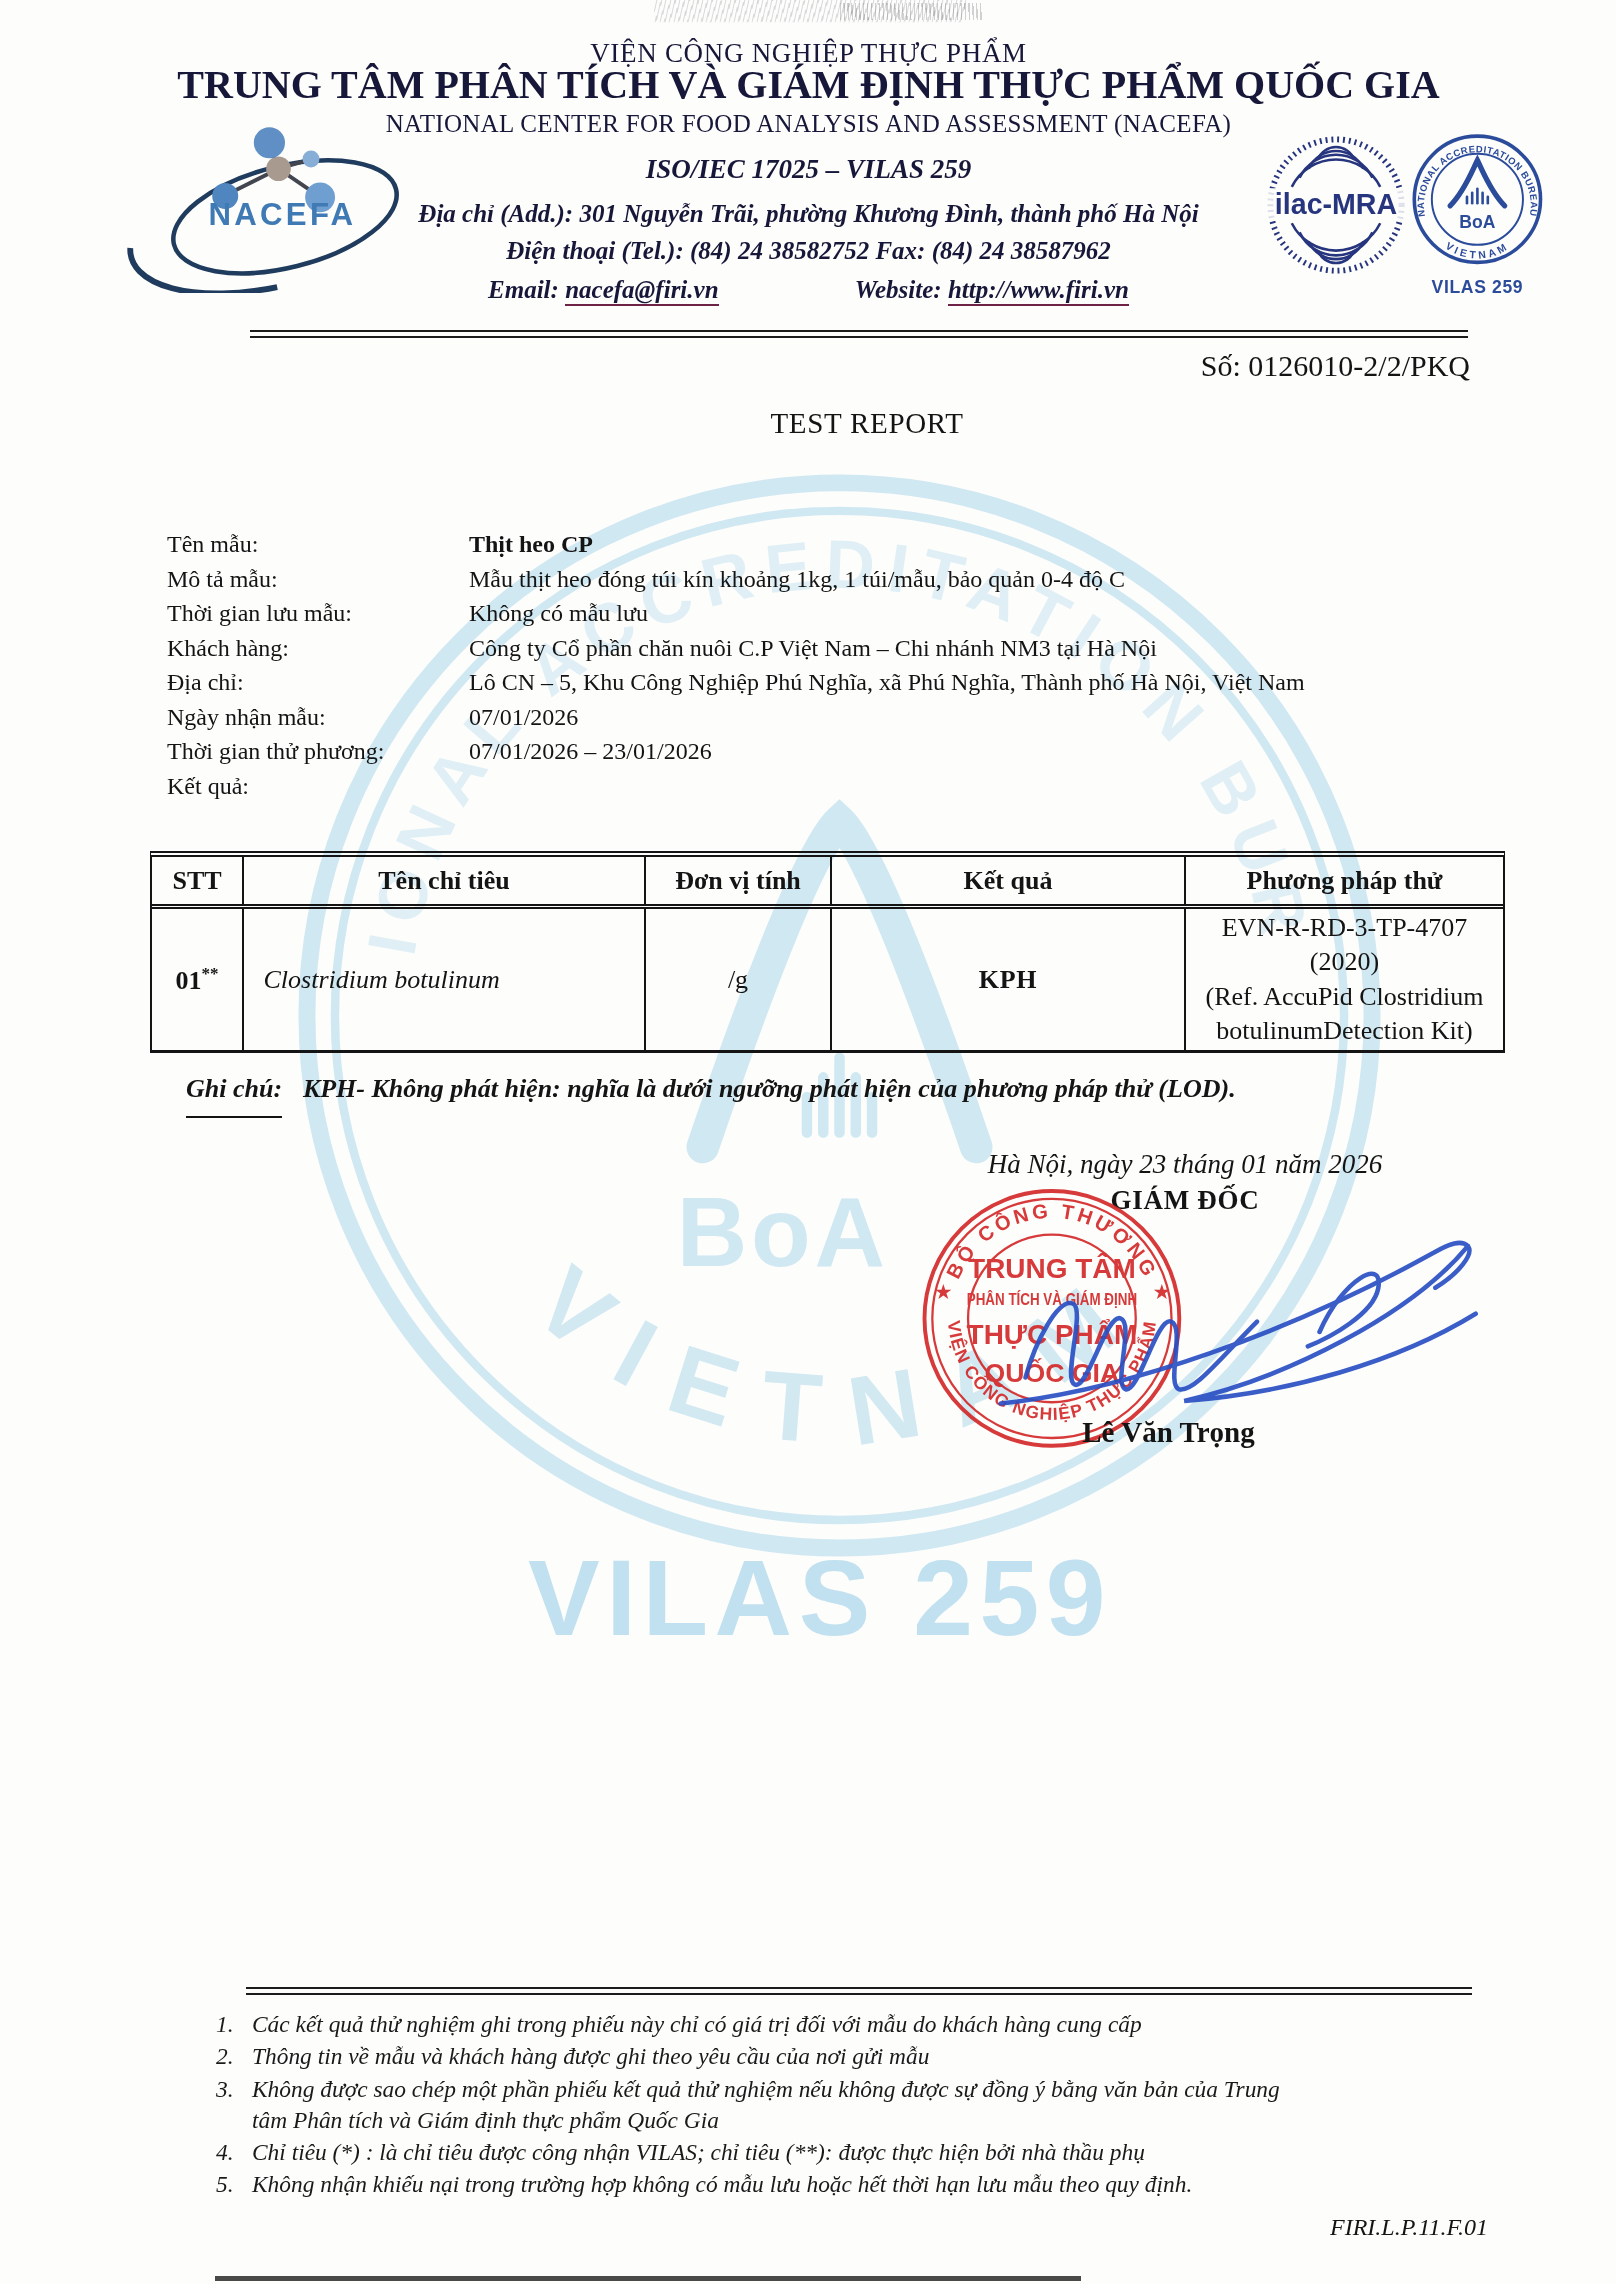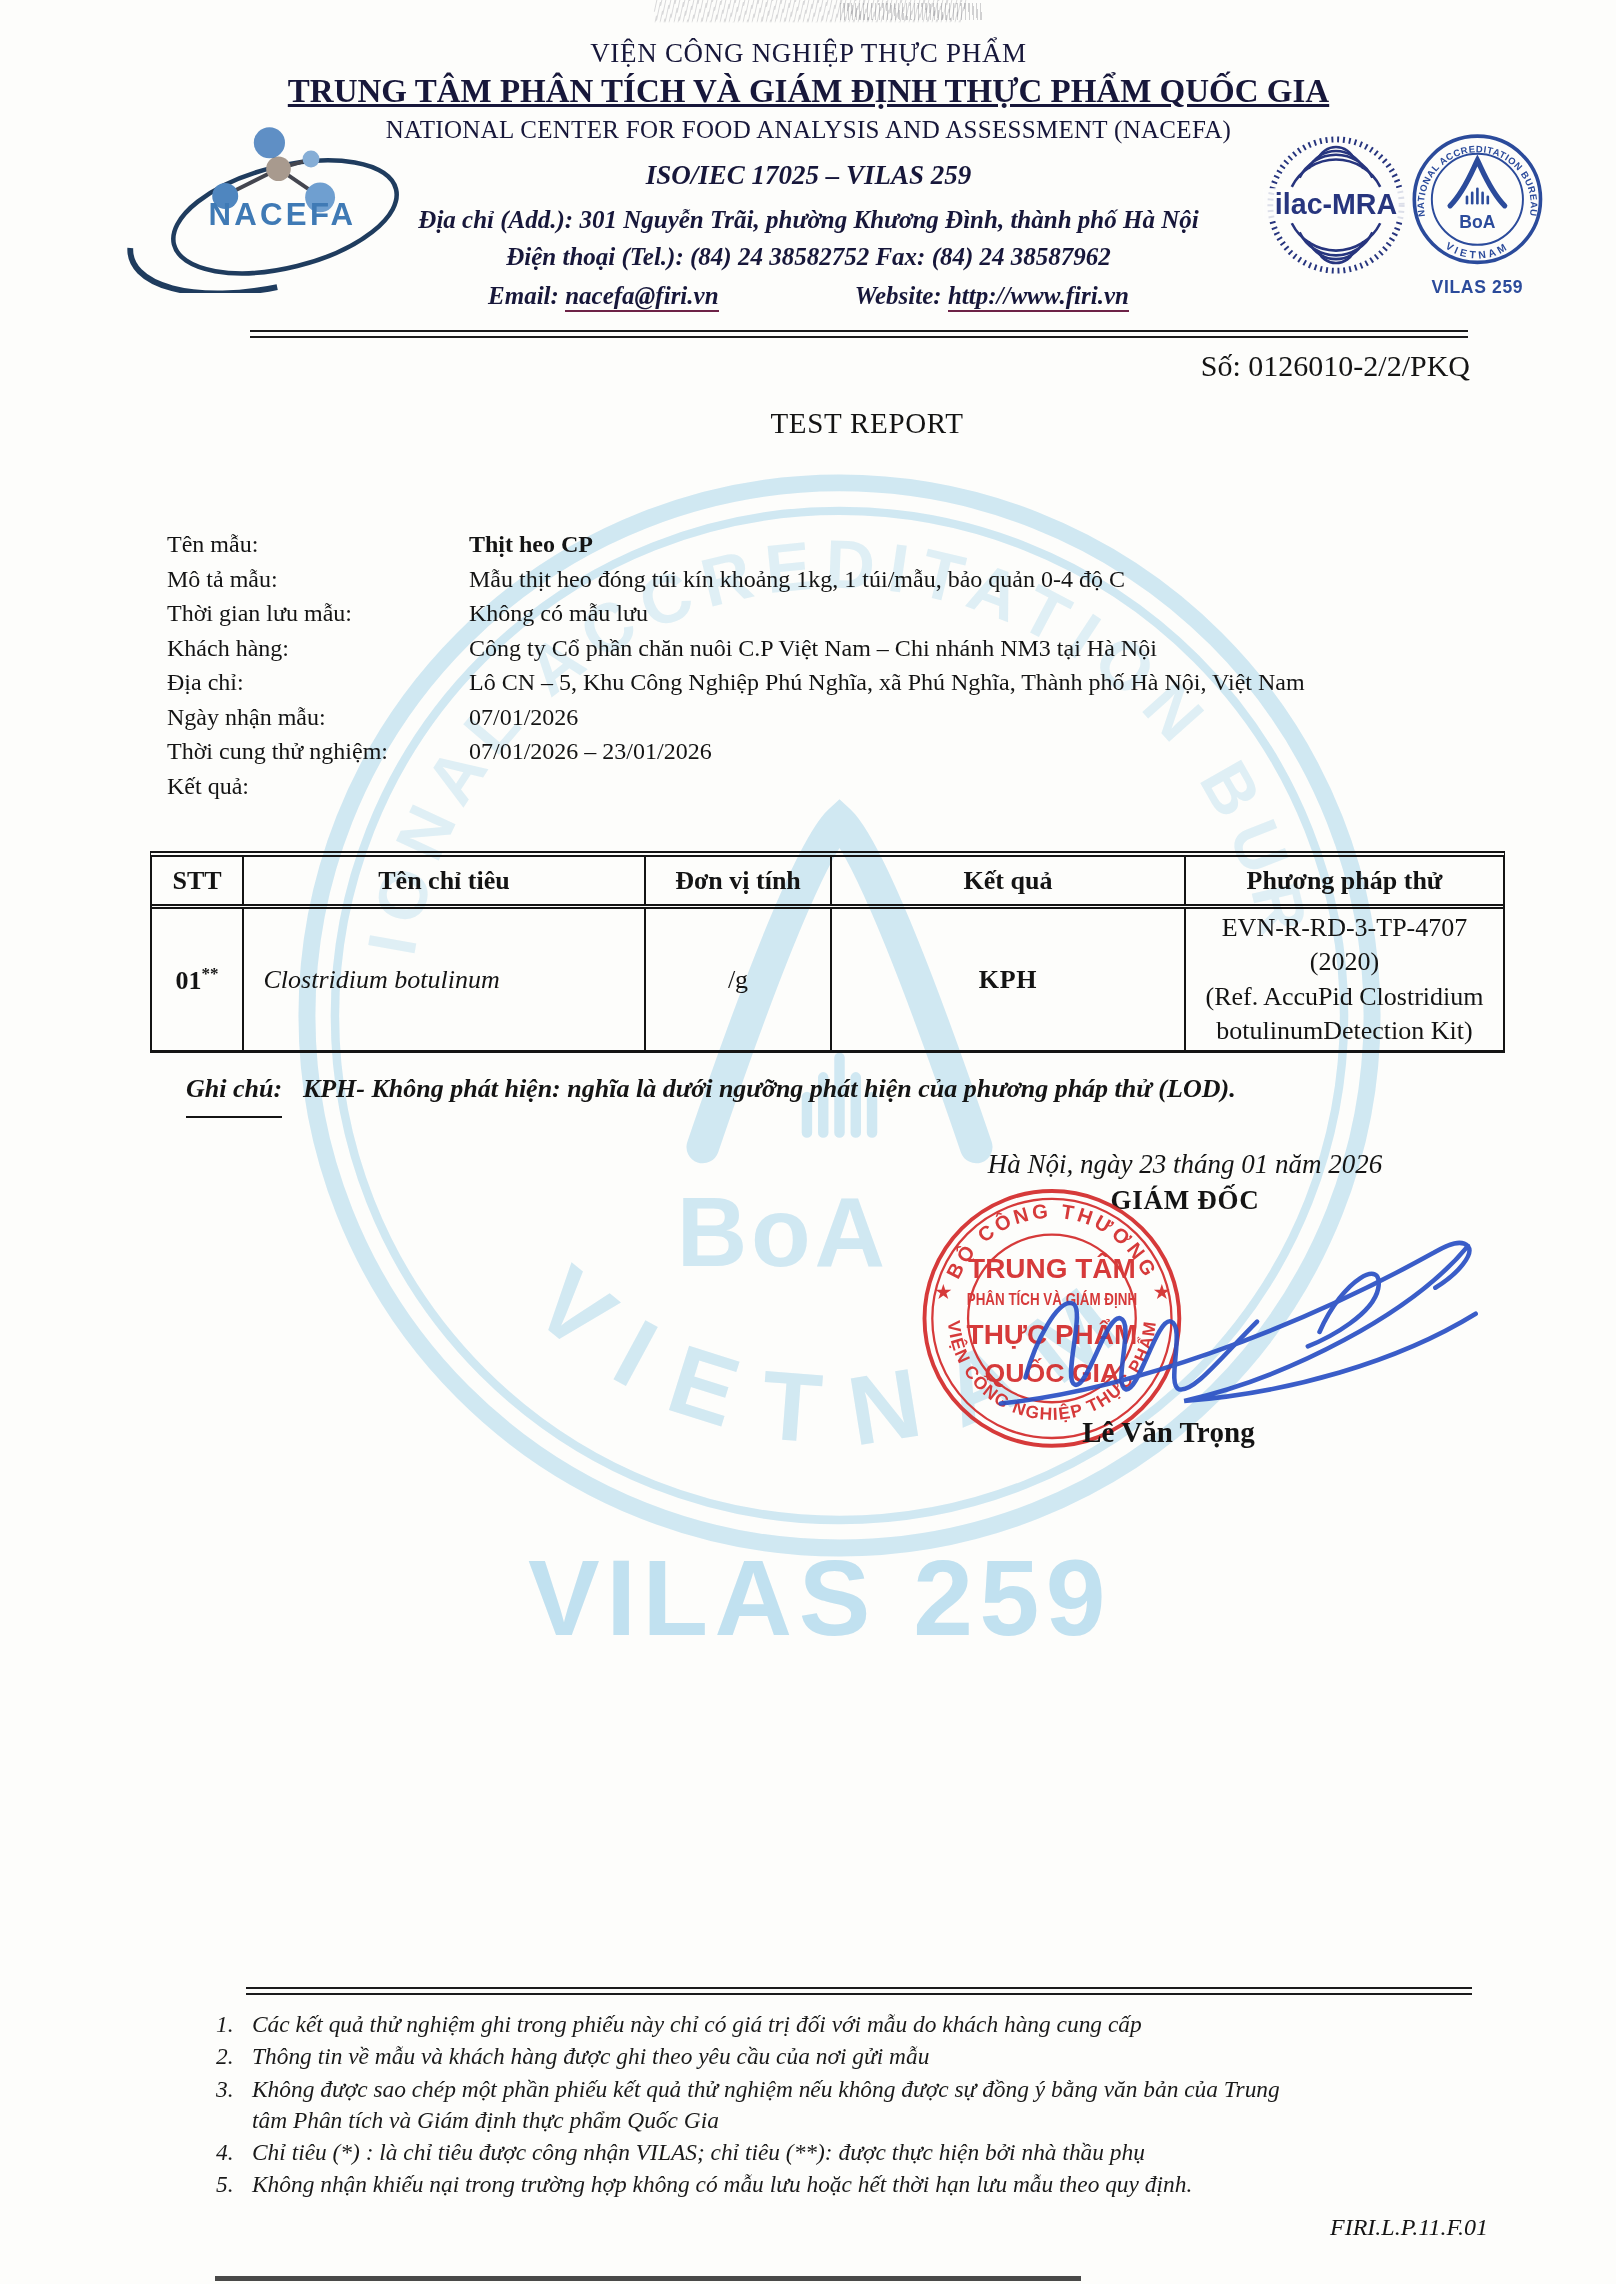--- a/index.html
+++ b/index.html
@@ -23,21 +23,21 @@
   }
   .bottom-strip{left:215px; top:2276px; width:866px; height:4.6px; background:#1b1b1b; opacity:.8;}
 
   
   .wm{left:247px; top:423px; width:1185px; height:1237px;}
   .wm text{font-family:"Liberation Sans","DejaVu Sans",sans-serif;}
 
   
   .org{left:0; top:38px; width:1617px; text-align:center; color:#17173a;}
   .org .l1{font-size:27px; letter-spacing:0.7px; line-height:30px; margin:0;}
-  .org .l2{font-size:33px; font-weight:bold; line-height:34px; margin:6px 0 0;text-decoration:underline;}
+  .org .l2{font-size:40px; font-weight:bold; line-height:34px; margin:0 0 0;}
   .org .l3{font-size:25px; line-height:27px; margin:7.8px 0 0; letter-spacing:0.3px;}
   .org .l4{font-size:27px; font-weight:bold; font-style:italic; margin:17px 0 0;}
   .org .l5{font-size:25px; font-weight:bold; font-style:italic; margin:15.6px 0 0;}
   .org .l6{font-size:25px; font-weight:bold; font-style:italic; margin:9px 0 11px;}
   .org .l7{font-size:25px; font-weight:bold; font-style:italic; margin:7.8px 0 0;}
   .org .l7 .gap{display:inline-block; width:124px;}
   .ulink{border-bottom:2px solid #6d2246; padding-bottom:0.7px;}
 
   .logo-nacefa{left:116px; top:127px; width:286px; height:166px;}
   .logo-ilac{left:1258px; top:132px; width:156px; height:150px;}
@@ -237,21 +237,21 @@
     </div>
     <div class="info-row">
       <span class="lbl">Địa chỉ:</span>
       <span class="val">Lô CN – 5, Khu Công Nghiệp Phú Nghĩa, xã Phú Nghĩa, Thành phố Hà Nội, Việt Nam</span>
     </div>
     <div class="info-row">
       <span class="lbl">Ngày nhận mẫu:</span>
       <span class="val">07/01/2026</span>
     </div>
     <div class="info-row">
-      <span class="lbl">Thời cung thử nghiệm:</span>
+      <span class="lbl">Thời gian thử phương:</span>
       <span class="val">07/01/2026 – 23/01/2026</span>
     </div>
     <div class="info-row">
       <span class="lbl">Kết quả:</span>
       <span class="val"></span>
     </div>
   </div>
 
   <div class="abs rt-wrap">
     <table class="rt">

